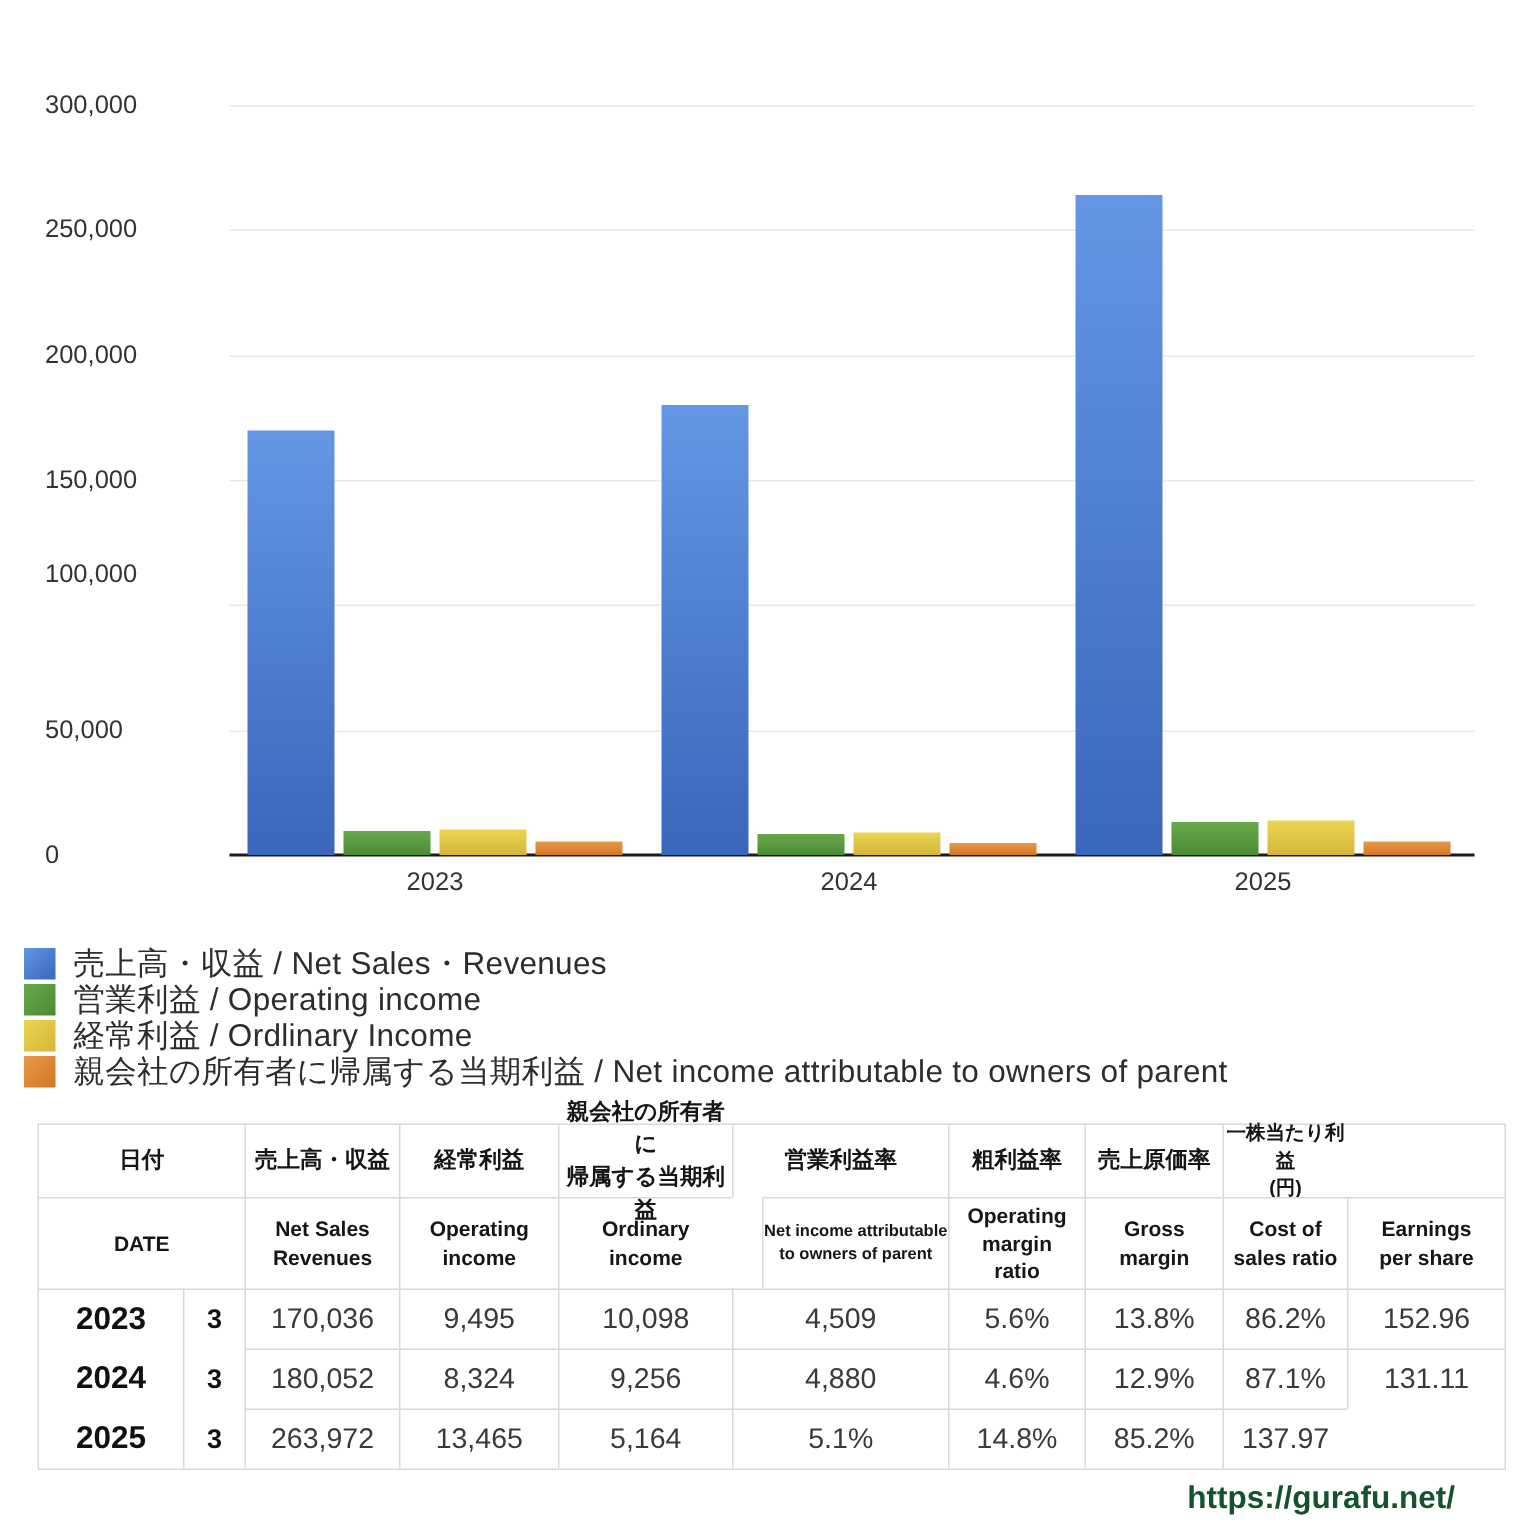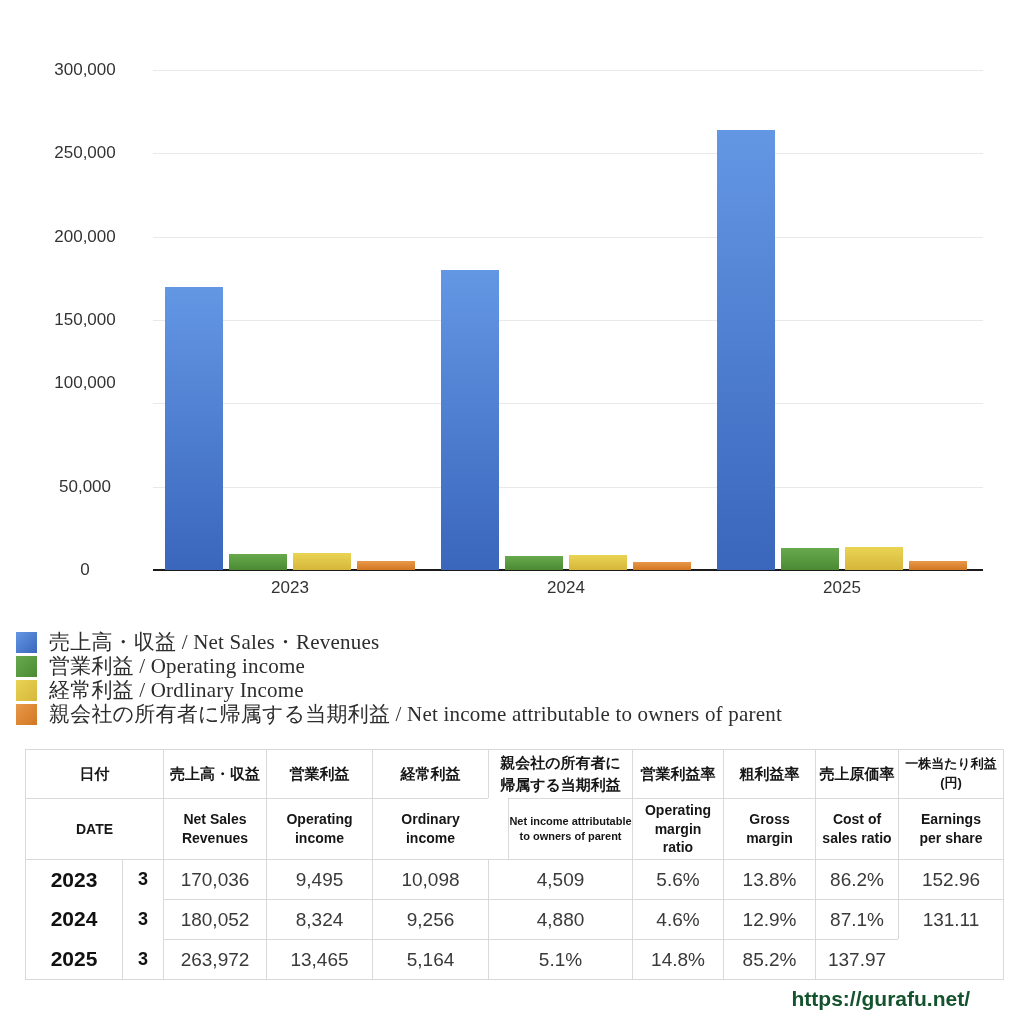--- a/index.html
+++ b/index.html
@@ -4,28 +4,28 @@
 <style>
   html,body { margin:0; padding:0; }
   body {
     width:1024px; height:1024px; background:#ffffff; position:relative;
     font-family:"Liberation Sans","DejaVu Sans",sans-serif; overflow:hidden;
   }
   
   #chart { position:absolute; left:0; top:0; width:1024px; height:625px; }
   .gridline { position:absolute; height:1px; background:#e9e9e9; }
   .baseline { position:absolute; height:2px; background:#1a1a1a; }
-  .ylabel { position:absolute; width:110px; text-align:center; font-size:17px; color:#333; line-height:22px; }
+  .ylabel { position:absolute; width:110px; text-align:left; font-size:17px; color:#333; line-height:22px; }
   .xlabel { position:absolute; width:90px; text-align:center; font-size:17px; color:#333; }
   .bar { position:absolute; }
   
   #legend { position:absolute; left:16px; top:630px; }
   .legend-row { display:flex; align-items:center; height:24px; }
   .legend-swatch { width:21px; height:21px; margin-right:12px; flex:0 0 auto; }
-  .legend-label { font-size:21px; color:#2d2d2d; white-space:nowrap; letter-spacing:0.2px;font-family:Liberation Serif, serif; }
+  .legend-label { font-size:21px; color:#2d2d2d; white-space:nowrap; letter-spacing:0.2px; }
   
   #table {
     position:absolute; left:25px; top:749px;
     display:grid;
     grid-template-columns:96px 41px 103px 106px 116px 144px 91px 92px 83px 105px;
     grid-template-rows:48px 61px 40px 40px 40px;
     border:1px solid #d9d9d9;
   }
   .cell { display:flex; align-items:center; justify-content:center; text-align:center; box-sizing:border-box; }
   .vline { border-left:1px solid #d9d9d9; }
@@ -99,21 +99,20 @@
     </div>
     <div class="legend-row">
       <div class="legend-swatch" style="background: linear-gradient(135deg, rgb(233, 152, 74), rgb(209, 119, 34));"></div>
       <div class="legend-label">親会社の所有者に帰属する当期利益 / Net income attributable to owners of parent</div>
     </div>
   </div>
 
 <div id="table">
     <div class="cell h-jp span2">日付</div>
     <div class="cell h-jp vline">売上高・収益</div>
-    <div class="cell h-jp vline">営業利益</div>
     <div class="cell h-jp vline">経常利益</div>
     <div class="cell h-jp vline">親会社の所有者に
 帰属する当期利益</div>
     <div class="cell h-jp vline">営業利益率</div>
     <div class="cell h-jp vline">粗利益率</div>
     <div class="cell h-jp vline">売上原価率</div>
     <div class="cell h-jp f-eps vline">一株当たり利益
 (円)</div>
     <div class="cell h-en hline span2">DATE</div>
     <div class="cell h-en hline vline">Net Sales

